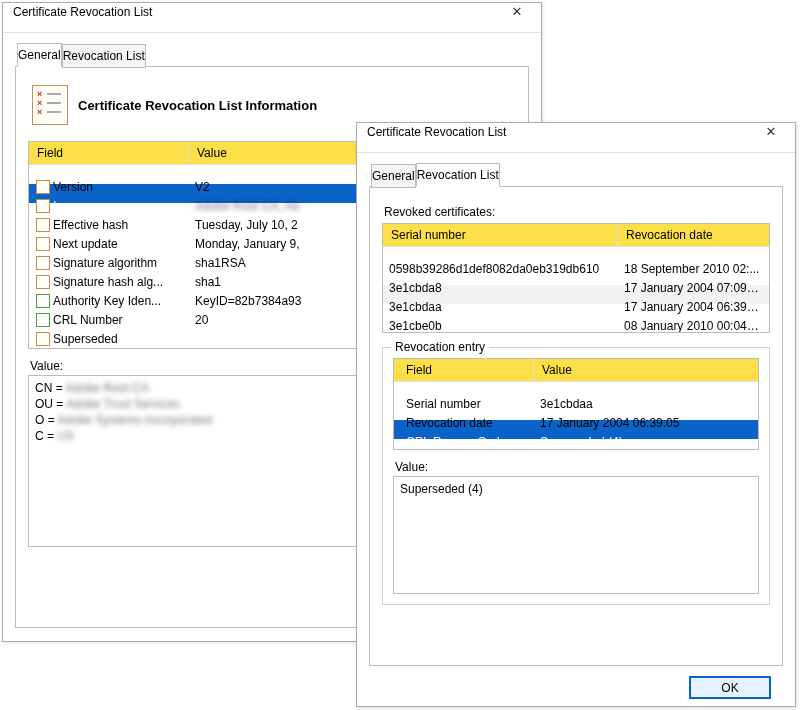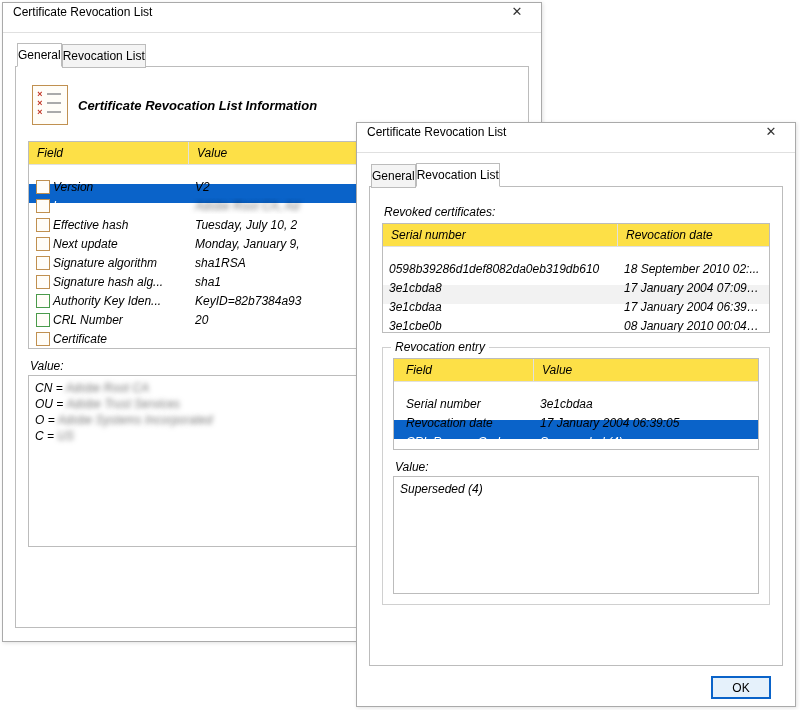--- a/index.html
+++ b/index.html
@@ -58,21 +58,20 @@
     background: #fff;
     border-bottom: 1px solid #fff;
     top: 0;
     z-index: 2;
   }
   .tab:not(.active) { border-bottom: 1px solid #bcbcbc; }
   .tabpane {
     border: 1px solid #bcbcbc;
     background: #fff;
     padding: 12px;
-    font-style: italic;
   }
   
   .info-header {
     display: flex;
     align-items: center;
     gap: 10px;
     padding: 6px 4px 16px 4px;
   }
   .crl-icon {
     width: 36px; height: 40px;
@@ -168,21 +167,21 @@
   .groupbox-title {
     position: absolute;
     top: -8px; left: 8px;
     background: #fff;
     padding: 0 4px;
     font-size: 12px;
   }
   .section-label { margin: 6px 0 4px 2px; }
   .ok-row { text-align: right; padding: 10px 12px 0 0; }
   .ok-btn {
-    width: 60px; height: 23px;
+    width: 82px; height: 23px;
     border: 2px solid #0a63c9;
     background: #e5f1fb;
     font-size: 12px;
     cursor: default;
   }
 </style>
 </head>
 <body>
 
 <div class="dialog back">
@@ -277,21 +276,21 @@
                 </span>
                 <span>CRL Number</span>
               </div>
               <div class="col-value">20</div>
             </div>
             <div class="lv-row">
               <div class="col-field">
                 <span class="icon">
                   <span class="field-icon"></span>
                 </span>
-                <span>Certificate</span>
+                <span>Superseded</span>
               </div>
             </div>
           </div>
       </div>
 
       <div class="value-label">Value:</div>
       <div class="value-box" style="height:172px;">
         <div><span>CN = </span><span class="blur">Adobe Root CA</span></div>
         <div><span>OU = </span><span class="blur">Adobe Trust Services</span></div>
         <div><span>O = </span><span class="blur">Adobe Systems Incorporated</span></div>

